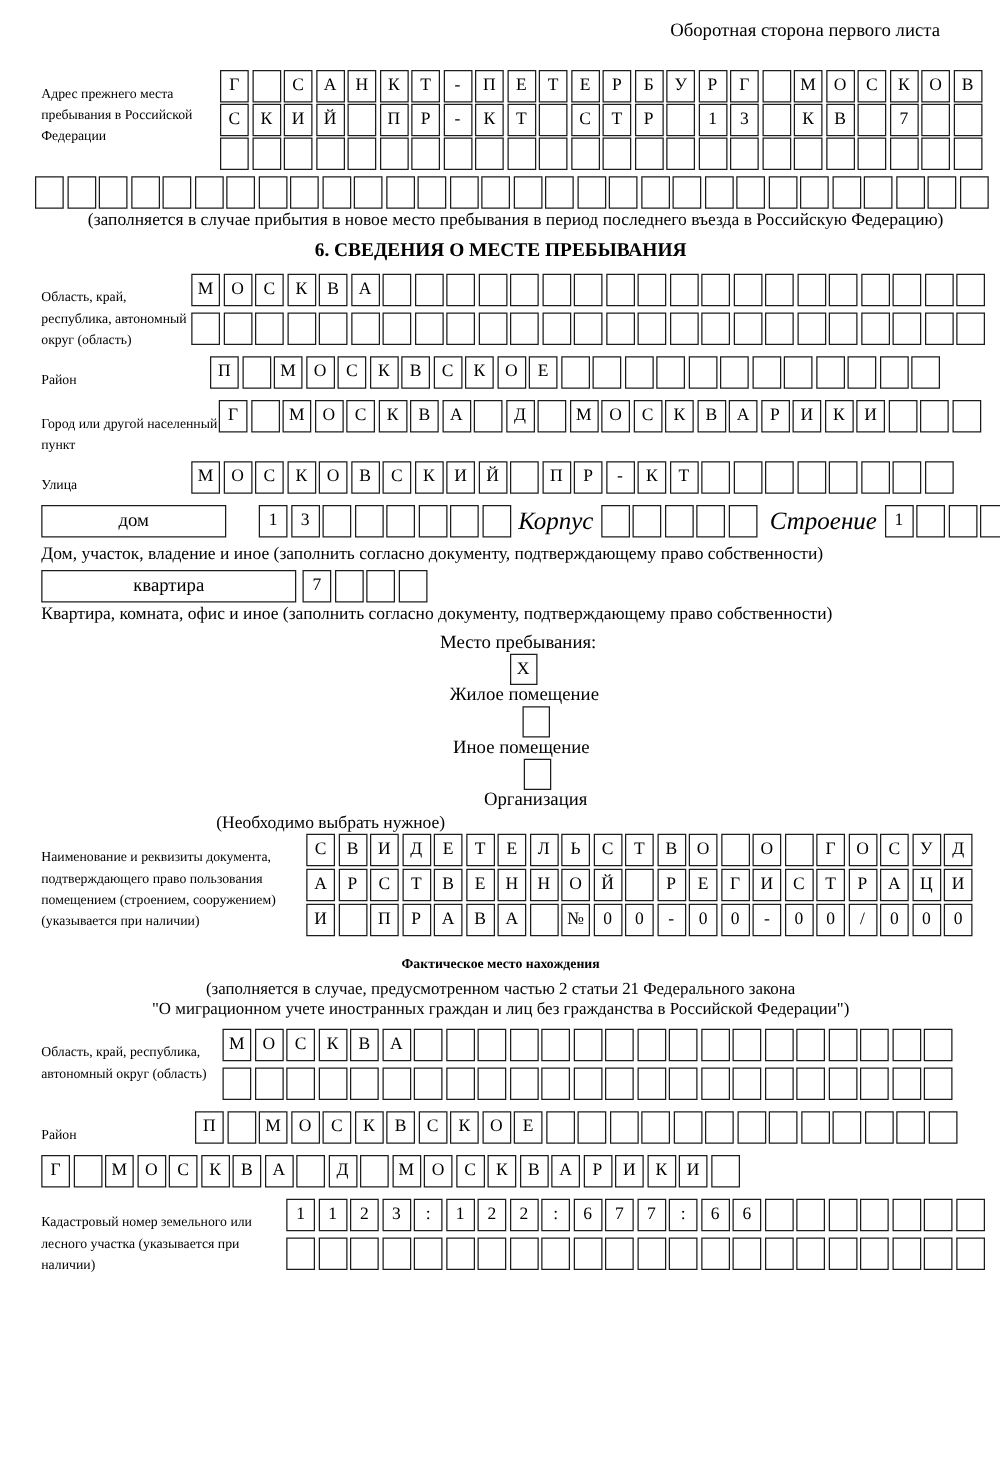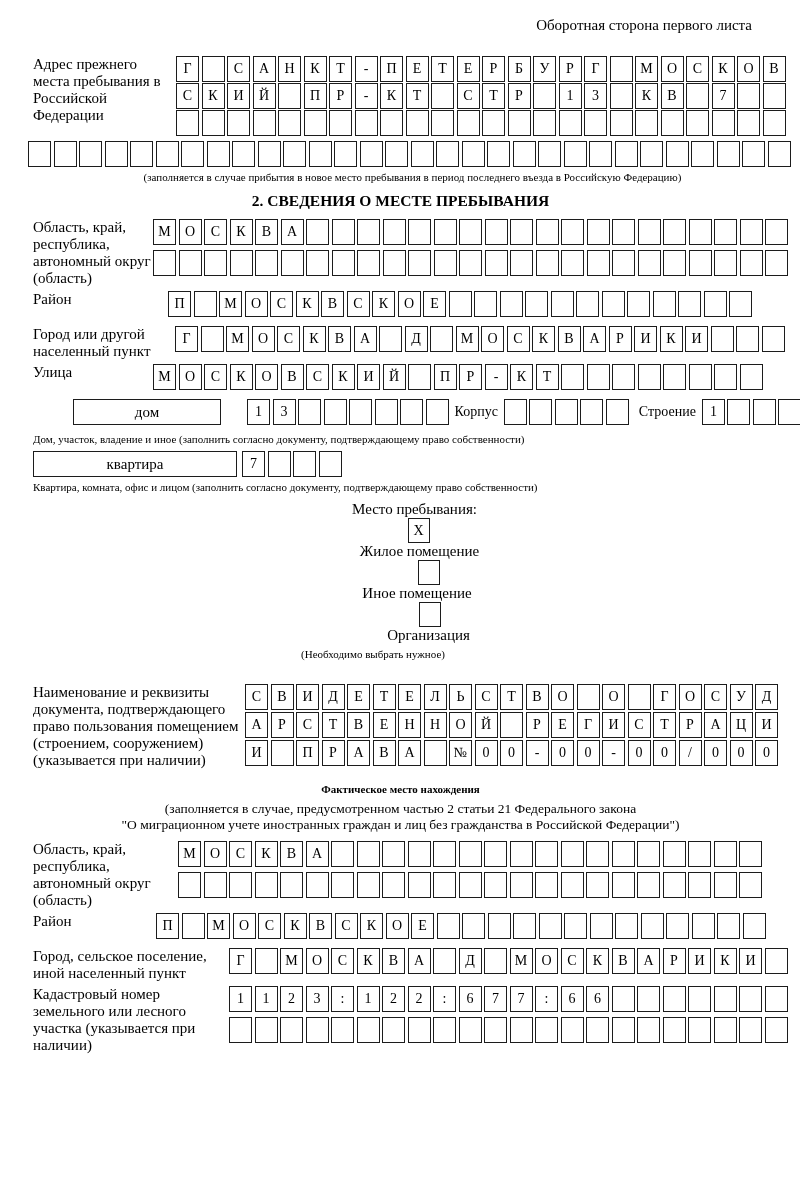--- a/index.html
+++ b/index.html
@@ -17,64 +17,64 @@
   .boxrow:last-child{margin-bottom:0;}
   .cell{
     box-sizing:border-box;flex:none;width:23px;height:26px;
     border:1.6px solid #1c1c1c;margin-right:2.5px;
     display:inline-flex;align-items:center;justify-content:center;
     font-size:14px;line-height:1;
   }
   .boxrow .cell:last-child{margin-right:0;}
 
   .field{display:flex;align-items:flex-start;margin-bottom:4px;}
-  .flabel{flex:none;font-size:15px;line-height:17px;}
+  .flabel{flex:none;font-size:11px;line-height:17px;margin-top:11px;}
   .frows{flex:none;}
   .frows .boxrow{margin-bottom:5px;}
   .lw120 .flabel{width:120px;}
   .lw135 .flabel{width:135px;}
   .lw142 .flabel{width:142px;}
   .lw143 .flabel{width:143px;}
   .lw145 .flabel{width:145px;}
   .lw123 .flabel{width:123px;}
   .lw196 .flabel{width:196px;}
   .lw212 .flabel{width:212px;}
 
   .addr .frows .boxrow{margin-bottom:1px;}
   .fullrow{margin-left:-5px;margin-bottom:2px;}
   .lw212 .frows .boxrow{margin-bottom:2px;}
 
-  .note{font-size:11px;line-height:16px;margin:2px 0 2px;}
+  .note{font-size:14px;line-height:16px;margin:2px 0 2px;}
   .center{text-align:center;margin-right:4px;}
 
   .h2{font-weight:bold;font-size:15.5px;line-height:20px;text-align:center;margin:6px 28px 8px 0;}
 
   .domrow{display:flex;align-items:flex-start;margin:4px 0 2px;}
   .widebox{
     box-sizing:border-box;height:26px;border:1.6px solid #1c1c1c;flex:none;
     display:flex;align-items:center;justify-content:center;font-size:15px;
   }
-  .dombox{width:148px;margin-right:26px;margin-left:40px;}
+  .dombox{width:148px;margin-right:26px;}
   .kvbox{width:204px;margin-right:5px;}
-  .inline-label{flex:none;font-size:14px;line-height:26px;}
+  .inline-label{flex:none;font-size:20px;line-height:26px;font-style:italic;}
   .lab-korpus{margin:0 6px 0 6px;}
   .lab-stroenie{margin:0 6px 0 10px;}
 
   .stayrow{display:flex;align-items:center;font-size:15px;margin:6px 0 2px;flex-direction:column;}
   .checkbox{
     box-sizing:border-box;flex:none;width:22px;height:25px;border:1.6px solid #1c1c1c;
     display:inline-flex;align-items:center;justify-content:center;font-size:14px;
   }
   .cb1{margin-left:8px;}
   .opt1{margin-left:10px;}
   .cb2{margin-left:28px;}
   .opt2{margin-left:5px;}
   .cb3{margin-left:30px;}
   .opt3{margin-left:28px;}
-  .stay-note{font-size:11px;line-height:16px;margin-left:140px;width:400px;text-align:center;margin-bottom:22px;}
+  .stay-note{font-size:14px;line-height:16px;margin-left:140px;width:400px;margin-bottom:0;}
 
   .fact-title{font-weight:bold;font-size:11px;line-height:20px;text-align:center;margin:10px 28px 2px 0;}
   .fact-note{font-size:13.5px;line-height:16px;text-align:center;margin-right:28px;}
   .fact-note.second{margin-bottom:8px;}
 
   .stamp-wrap{margin-left:365px;margin-top:12px;width:395px;}
   .stamp-box{box-sizing:border-box;width:360px;height:168px;border:2px solid #111;}
   .stamp-caption{width:392px;margin-left:-16px;margin-top:5px;text-align:center;font-size:13.8px;line-height:19px;}
 </style>
 </head>
@@ -194,21 +194,21 @@
       <span class="cell"></span>
       <span class="cell"></span>
       <span class="cell"></span>
       <span class="cell"></span>
       <span class="cell"></span>
       <span class="cell"></span>
       <span class="cell"></span>
     </div>
   <div class="note center">(заполняется в случае прибытия в новое место пребывания в период последнего въезда в Российскую Федерацию)</div>
 
-  <div class="h2">2. СВЕДЕНИЯ О МЕСТЕ ПРЕБЫВАНИЯ</div>
+  <div class="h2">6. СВЕДЕНИЯ О МЕСТЕ ПРЕБЫВАНИЯ</div>
 
   <div class="field lw120">
     <div class="flabel">Область, край, республика, автономный округ (область)</div>
     <div class="frows">
       <div class="boxrow">
           <span class="cell">М</span>
           <span class="cell">О</span>
           <span class="cell">С</span>
           <span class="cell">К</span>
           <span class="cell">В</span>
@@ -390,21 +390,21 @@
 
   <div class="domrow">
     <div class="widebox kvbox">квартира</div>
     <div class="boxrow">
         <span class="cell">7</span>
         <span class="cell"></span>
         <span class="cell"></span>
         <span class="cell"></span>
       </div>
   </div>
-  <div class="note">Квартира, комната, офис и лицом (заполнить согласно документу, подтверждающему право собственности)</div>
+  <div class="note">Квартира, комната, офис и иное (заполнить согласно документу, подтверждающему право собственности)</div>
 
   <div class="stayrow">
     <span>Место пребывания:</span>
     <span class="checkbox cb1">X</span>
     <span class="opt1">Жилое помещение</span>
     <span class="checkbox cb2"></span>
     <span class="opt2">Иное помещение</span>
     <span class="checkbox cb3"></span>
     <span class="opt3">Организация</span>
   </div>
@@ -571,21 +571,20 @@
           <span class="cell"></span>
           <span class="cell"></span>
           <span class="cell"></span>
           <span class="cell"></span>
           <span class="cell"></span>
         </div>
     </div>
   </div>
 
   <div class="field lw196">
-    <div class="flabel">Город, сельское поселение, иной населенный пункт</div>
     <div class="frows">
       <div class="boxrow">
           <span class="cell">Г</span>
           <span class="cell"></span>
           <span class="cell">М</span>
           <span class="cell">О</span>
           <span class="cell">С</span>
           <span class="cell">К</span>
           <span class="cell">В</span>
           <span class="cell">А</span>

